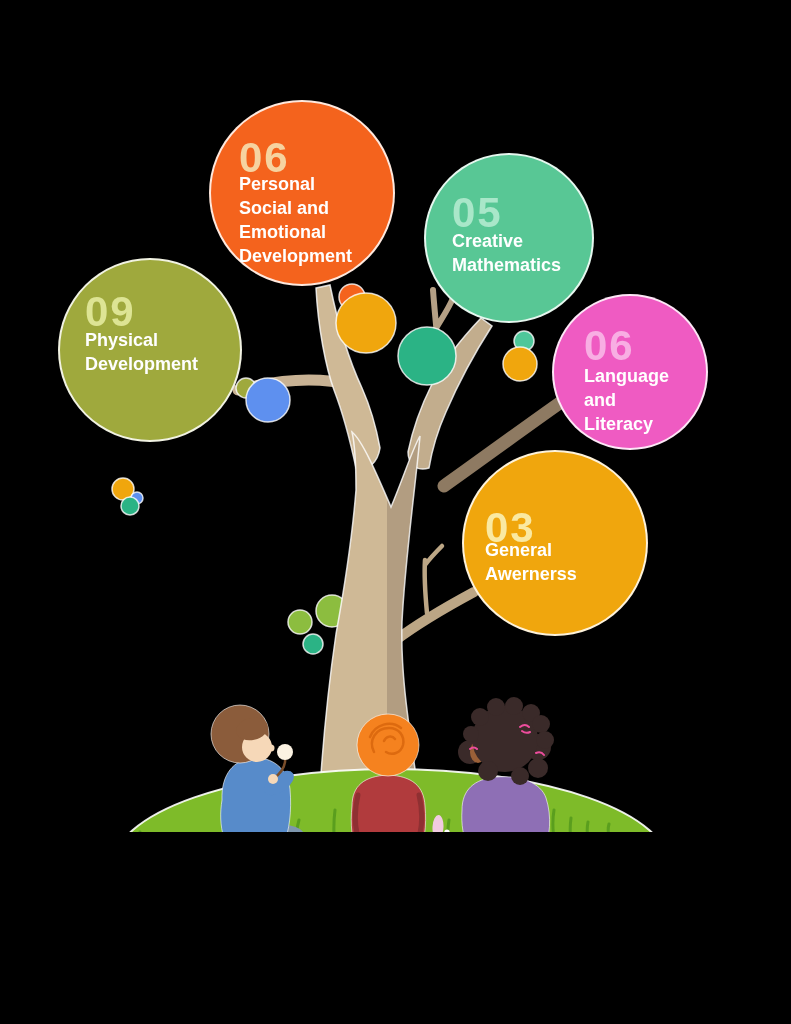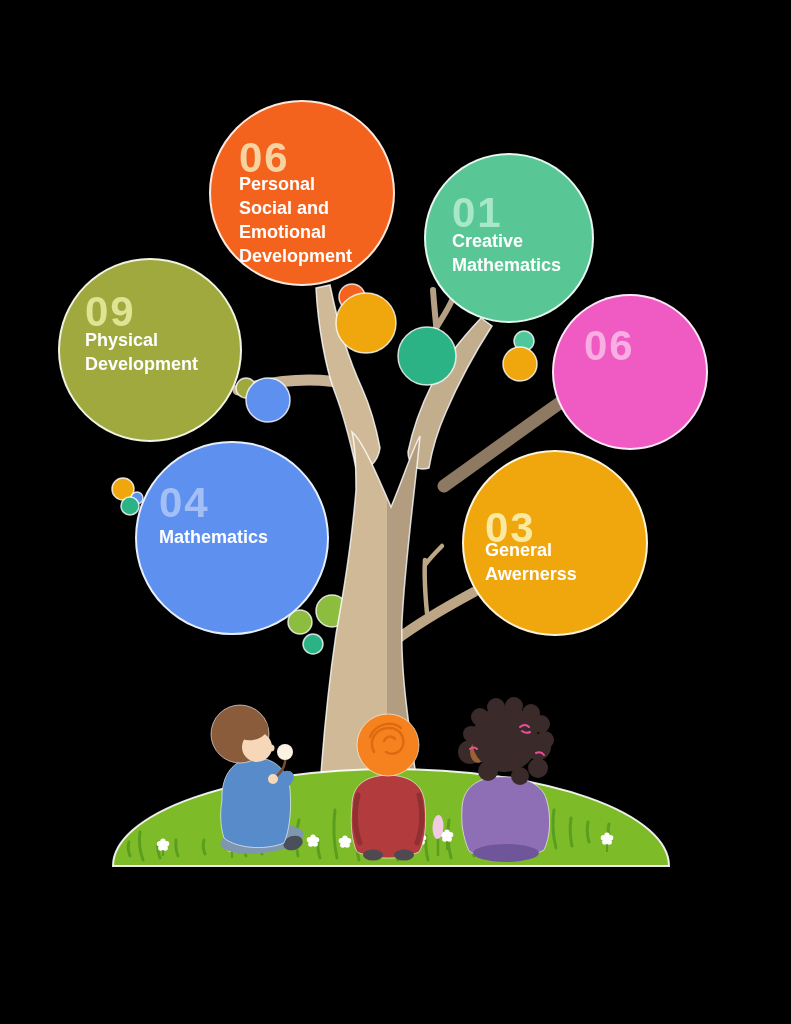--- a/index.html
+++ b/index.html
@@ -1,16 +1,16 @@
 <!DOCTYPE html>
 <html><head>
 <meta charset="utf-8">
 <style>
   html,body{margin:0;padding:0;background:#000;}
-  .stage{position:relative;width:791px;height:1024px;background:#000;overflow:hidden;
+  .stage{position:relative;width:791px;height:832px;background:#000;overflow:hidden;
          font-family:"Liberation Sans",sans-serif;text-decoration:underline;}
   .stage svg{position:absolute;left:0;top:0;}
   .node{position:absolute;border-radius:50%;box-sizing:border-box;
         border:2px solid rgba(255,255,255,0.85);}
   .node .num{position:absolute;font-weight:bold;font-size:42px;line-height:44px;letter-spacing:2px;}
   .node .label{position:absolute;font-weight:bold;font-size:18px;line-height:24px;color:#fff;
         white-space:pre-line;}
   
   .c01{left:424px;top:153px;width:170px;height:170px;background:#58C795;}
   .c01 .num{left:26px;top:36px;color:#A9E7C9;}
@@ -185,35 +185,34 @@
 </svg>
 
   <div class="node c06">
     <span class="num">06</span>
     <div class="label">Personal
 Social and
 Emotional
 Development</div>
   </div>
   <div class="node c01">
-    <span class="num">01</span>
+    <span class="num">05</span>
     <div class="label">Creative
 Mathematics</div>
   </div>
   <div class="node c02">
     <span class="num">06</span>
+    <div class="label">Language
+and
+Literacy</div>
   </div>
   <div class="node c03">
     <span class="num">03</span>
     <div class="label">General
 Awernerss</div>
   </div>
-  <div class="node c04">
-    <span class="num">04</span>
-    <div class="label">Mathematics</div>
-  </div>
   <div class="node c05">
     <span class="num">09</span>
     <div class="label">Physical
 Development</div>
   </div>
 
 </div>
 
 </body></html>

